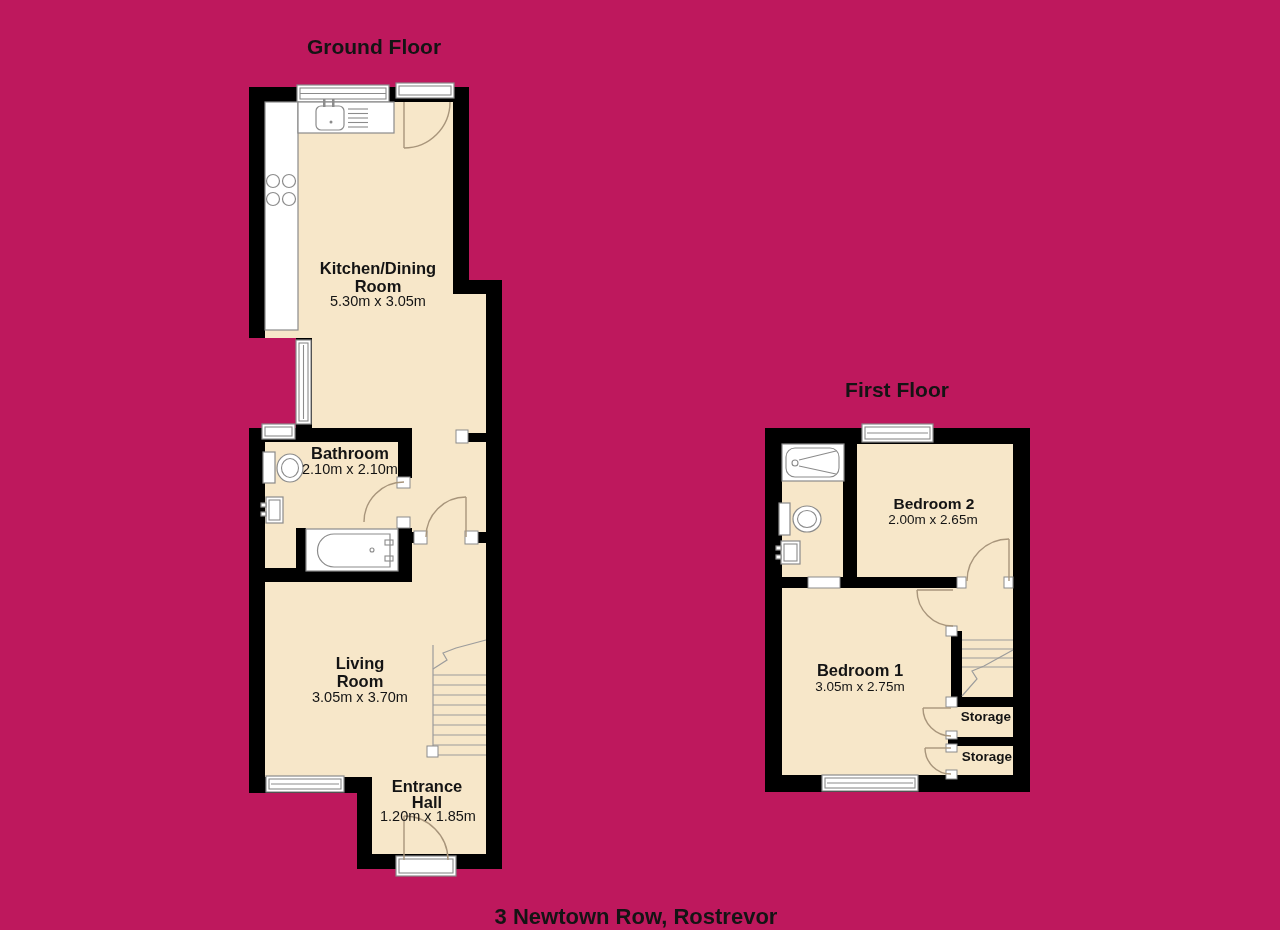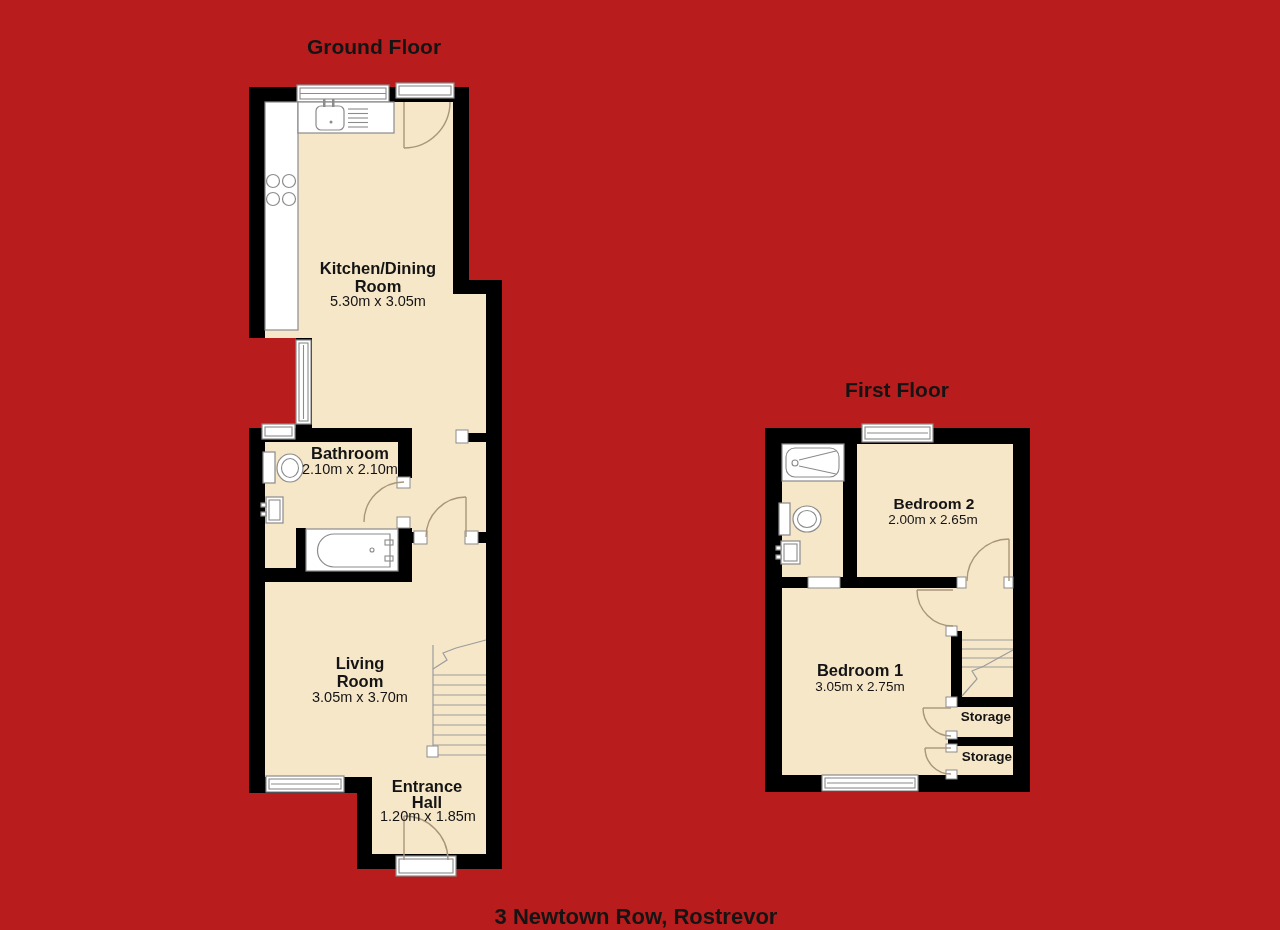--- a/index.html
+++ b/index.html
@@ -1,16 +1,16 @@
 <!DOCTYPE html>
 <html style="--floor_fill: #F7E7C9; --wall: #000000; --fixture_stroke: #8B8B8B; --door_arc: #A8957B;"><head>
 <meta charset="utf-8">
 <style>
   html,body{margin:0;padding:0;background:#fff;}
-  #canvas{position:relative;width:1280px;height:930px;background:#b91c1c;overflow:hidden;}
+  #canvas{position:relative;width:1280px;height:930px;background:#be185d;overflow:hidden;}
   svg{display:block;}
   .wall{fill:var(--wall,#000);}
   .floor{fill:var(--floor_fill,#F7E7C9);}
   .fx{fill:#fff;stroke:var(--fixture_stroke,#8B8B8B);stroke-width:1.2;}
   .fx2{fill:none;stroke:var(--fixture_stroke,#8B8B8B);stroke-width:1.1;}
   .fxg{fill:var(--fixture_stroke,#8B8B8B);stroke:none;}
   .arc{fill:none;stroke:var(--door_arc,#A8957B);stroke-width:1.4;}
   .leaf{stroke:var(--door_arc,#A8957B);stroke-width:1.4;}
   .jamb{fill:#fff;stroke:#8B8B8B;stroke-width:1;}
   .tread{stroke:#9C9C9C;stroke-width:1.2;fill:none;}

